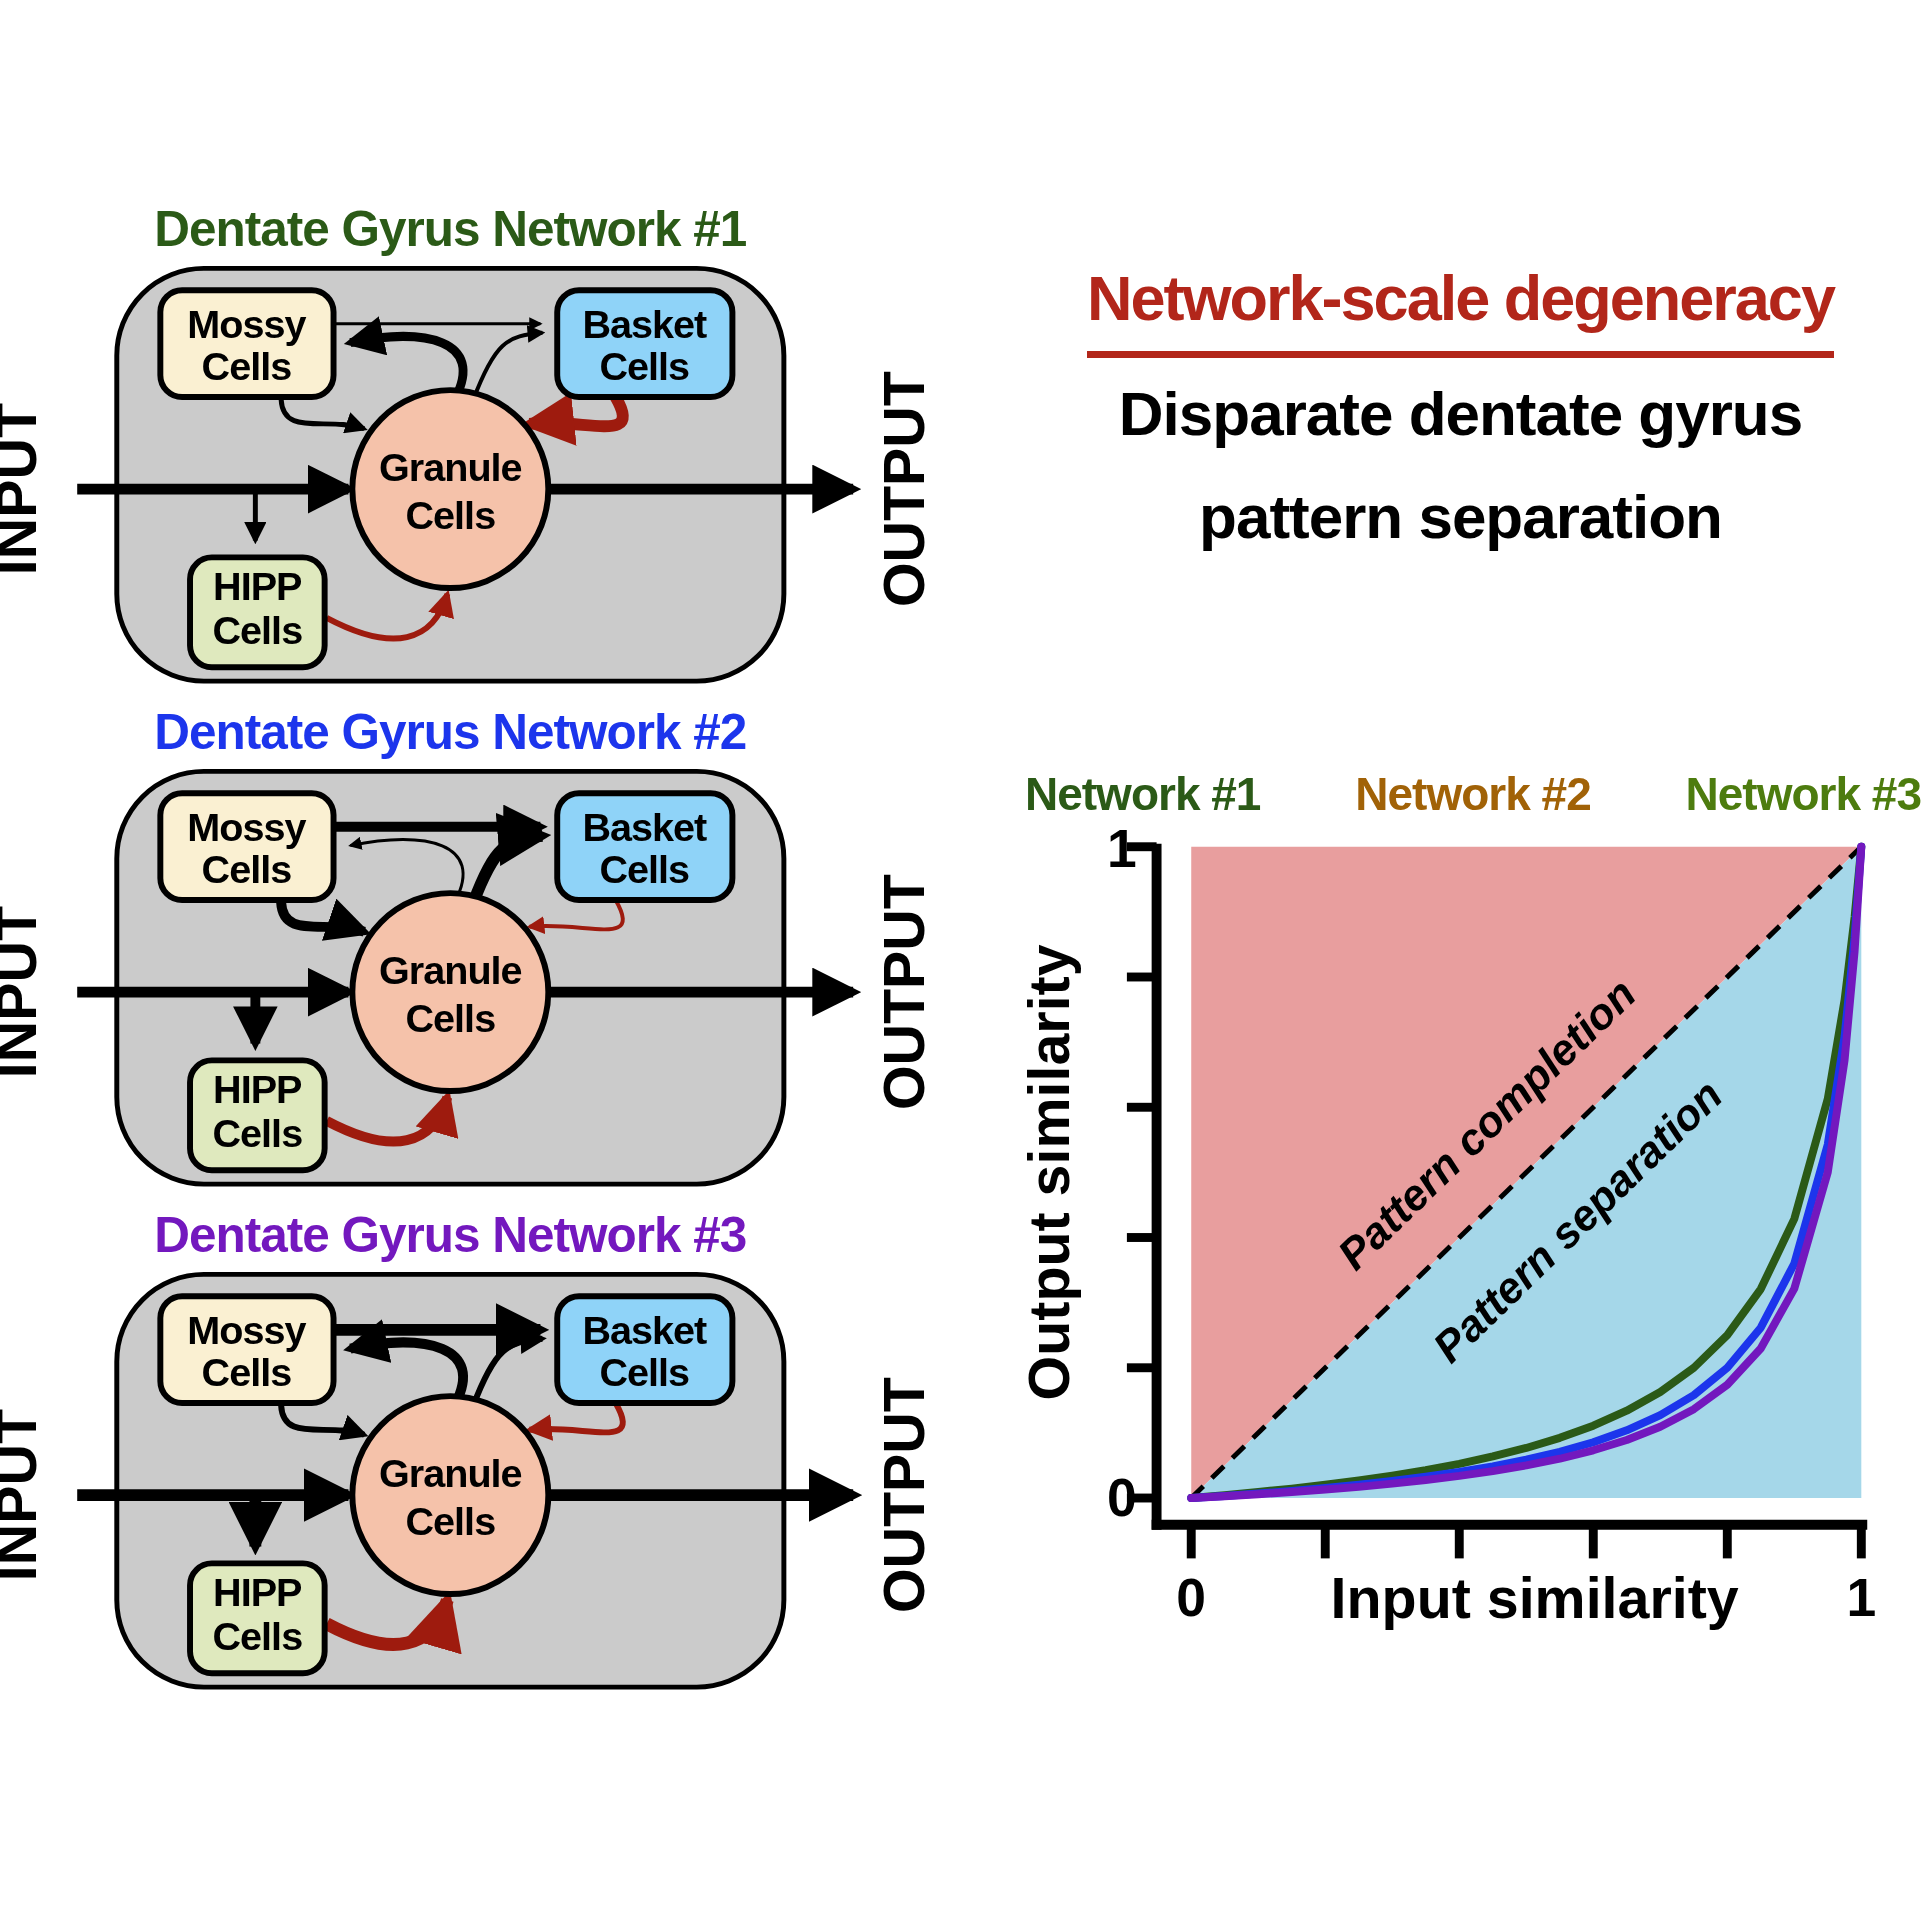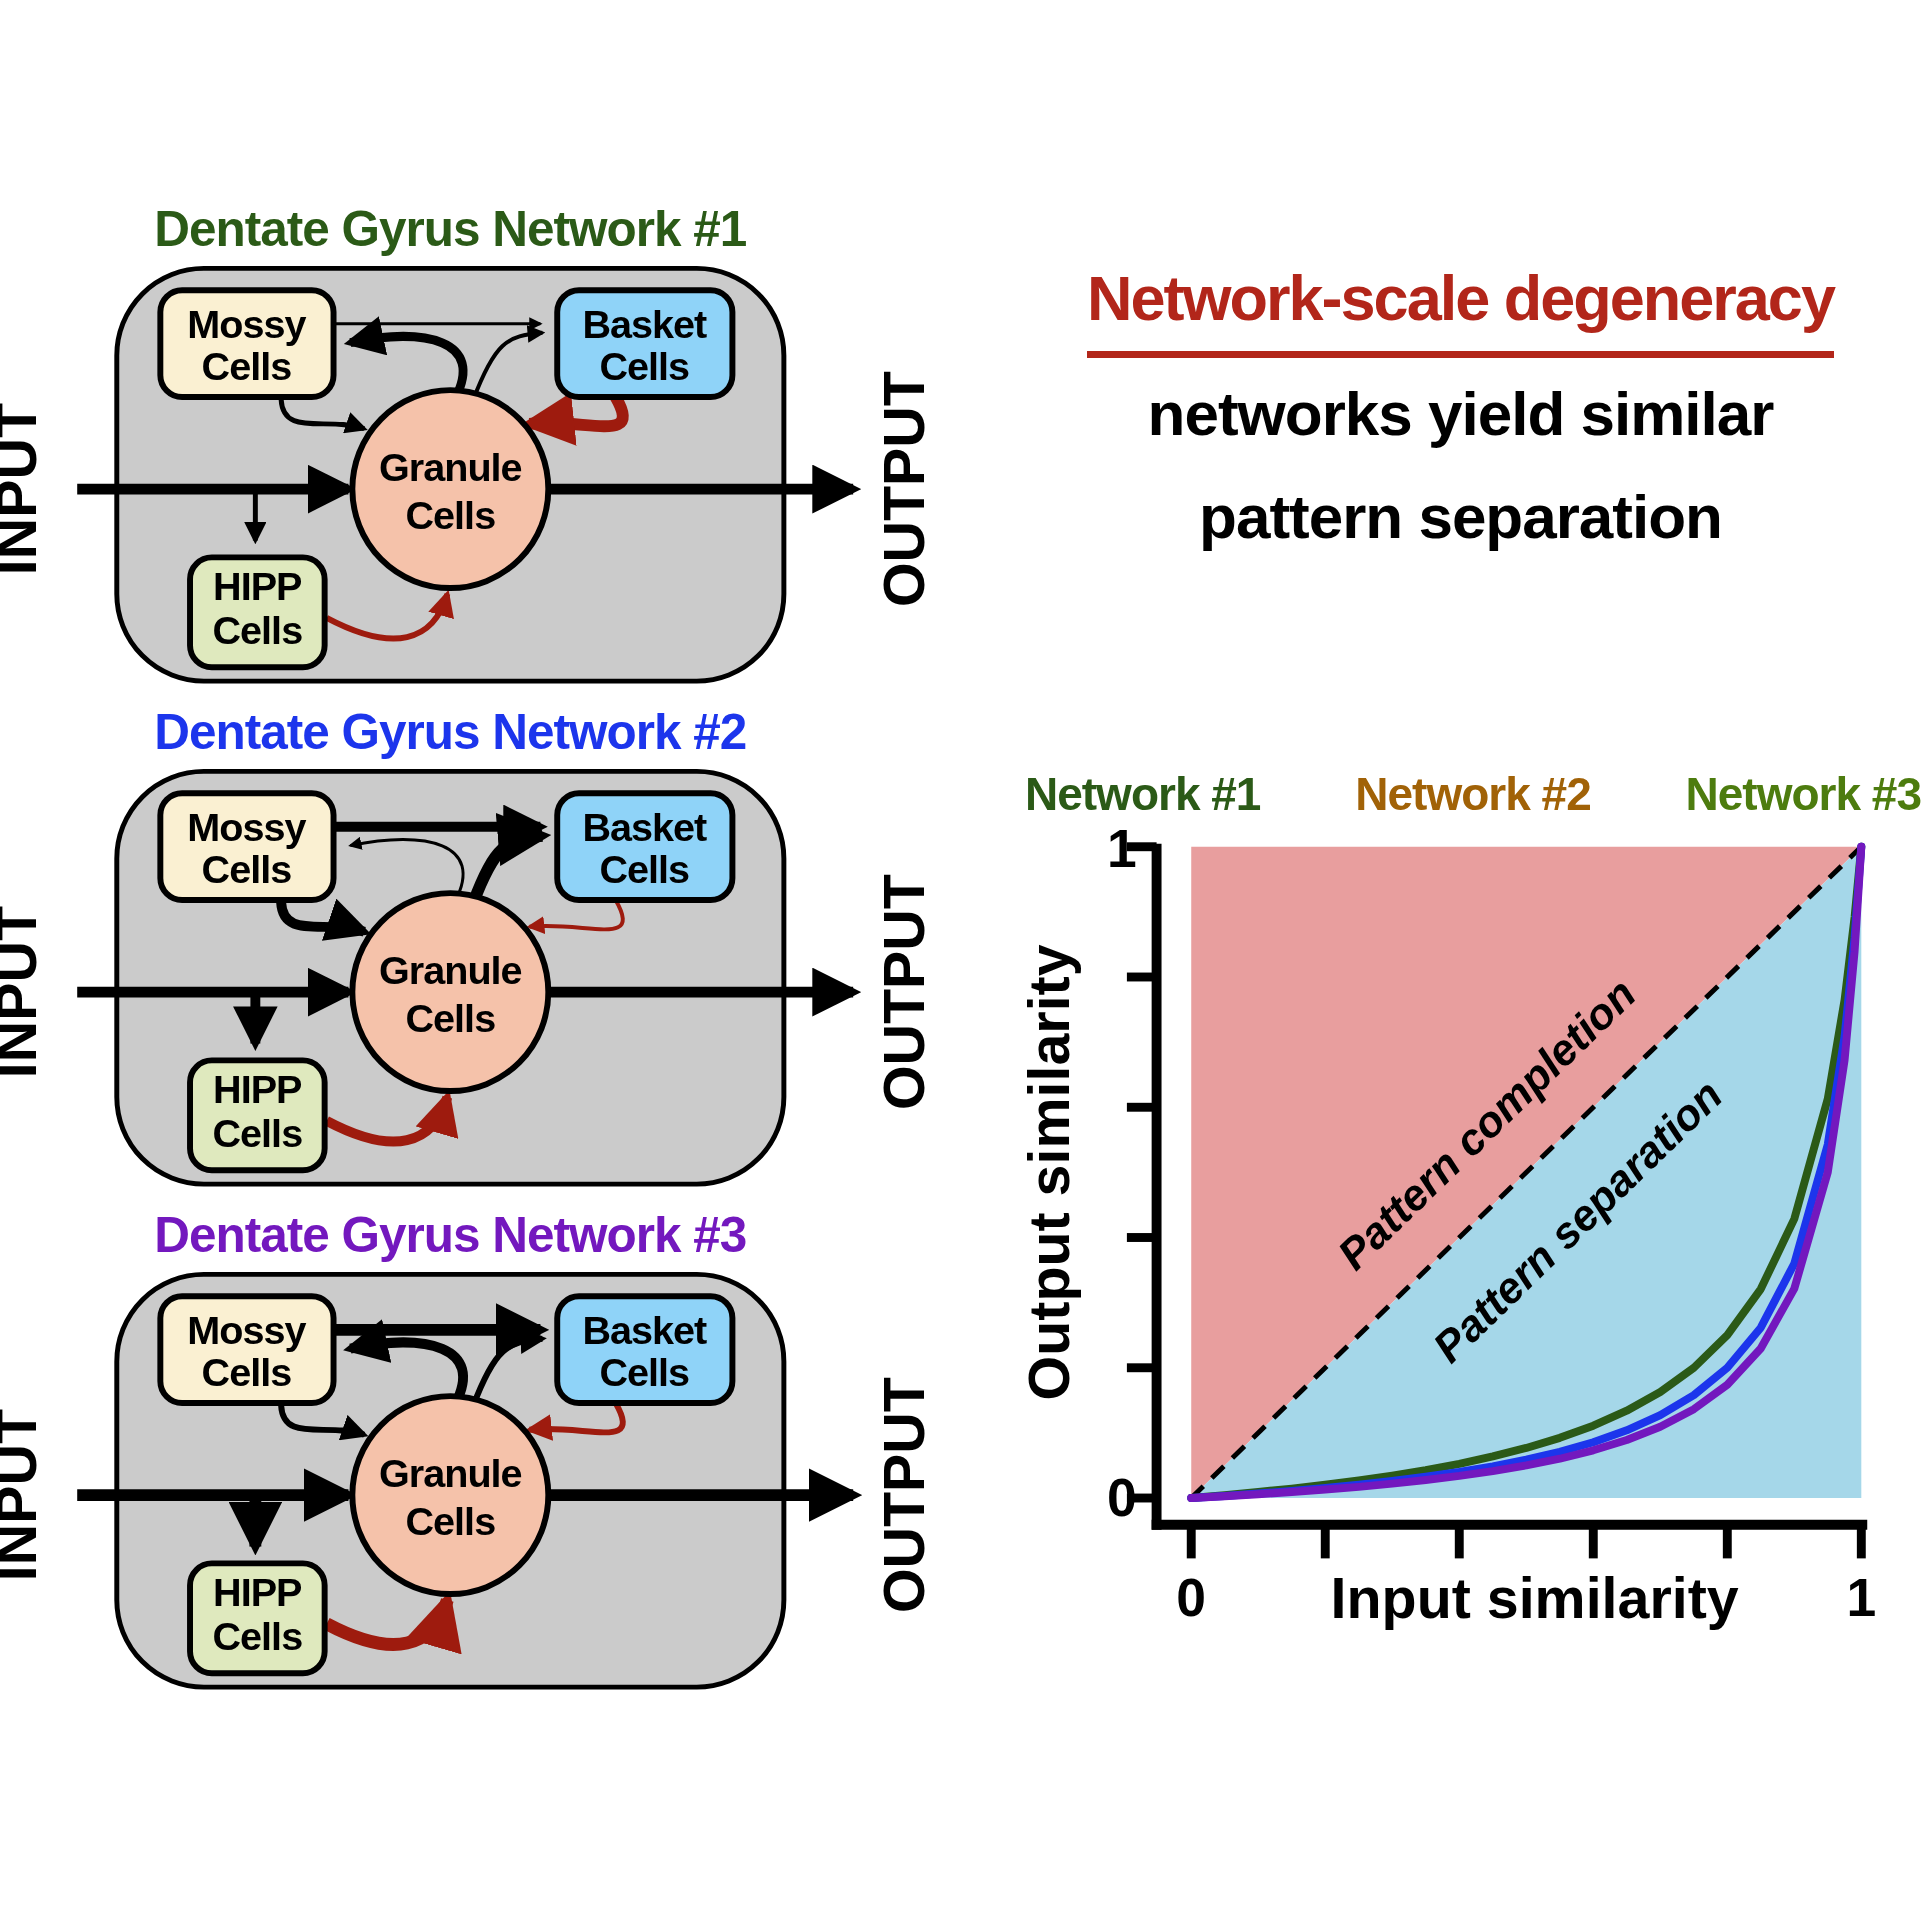--- a/index.html
+++ b/index.html
@@ -140,21 +140,21 @@
       <text transform="translate(36,298) rotate(-90)" text-anchor="middle" font-size="58" font-weight="900" fill="#000">INPUT</text>
       <text transform="translate(934,298) rotate(-90)" text-anchor="middle" font-size="58" font-weight="900" fill="#000">OUTPUT</text>
     </svg>
   </div>
 
 <div class="headline-row">
   <span class="headline" id="headline" style="color: rgb(178, 38, 26); border-bottom-color: rgb(178, 38, 26);">Network-scale degeneracy</span>
 </div>
 
 <div class="subtitle">
-  <div>networks yield similar</div>
+  <div>Disparate dentate gyrus</div>
   <div>pattern separation</div>
 </div>
 
 <div class="legend-row">
   <span class="legend-item" style="color: rgb(43, 90, 23);">Network #1</span>
   <span class="legend-item" style="color: #a16207; margin-top: 23px;">Network #2</span>
   <span class="legend-item" style="color: #4d7c0f;">Network #3</span>
 </div>
 
 <svg class="chart-svg" id="chart" viewBox="0 0 900 880">

